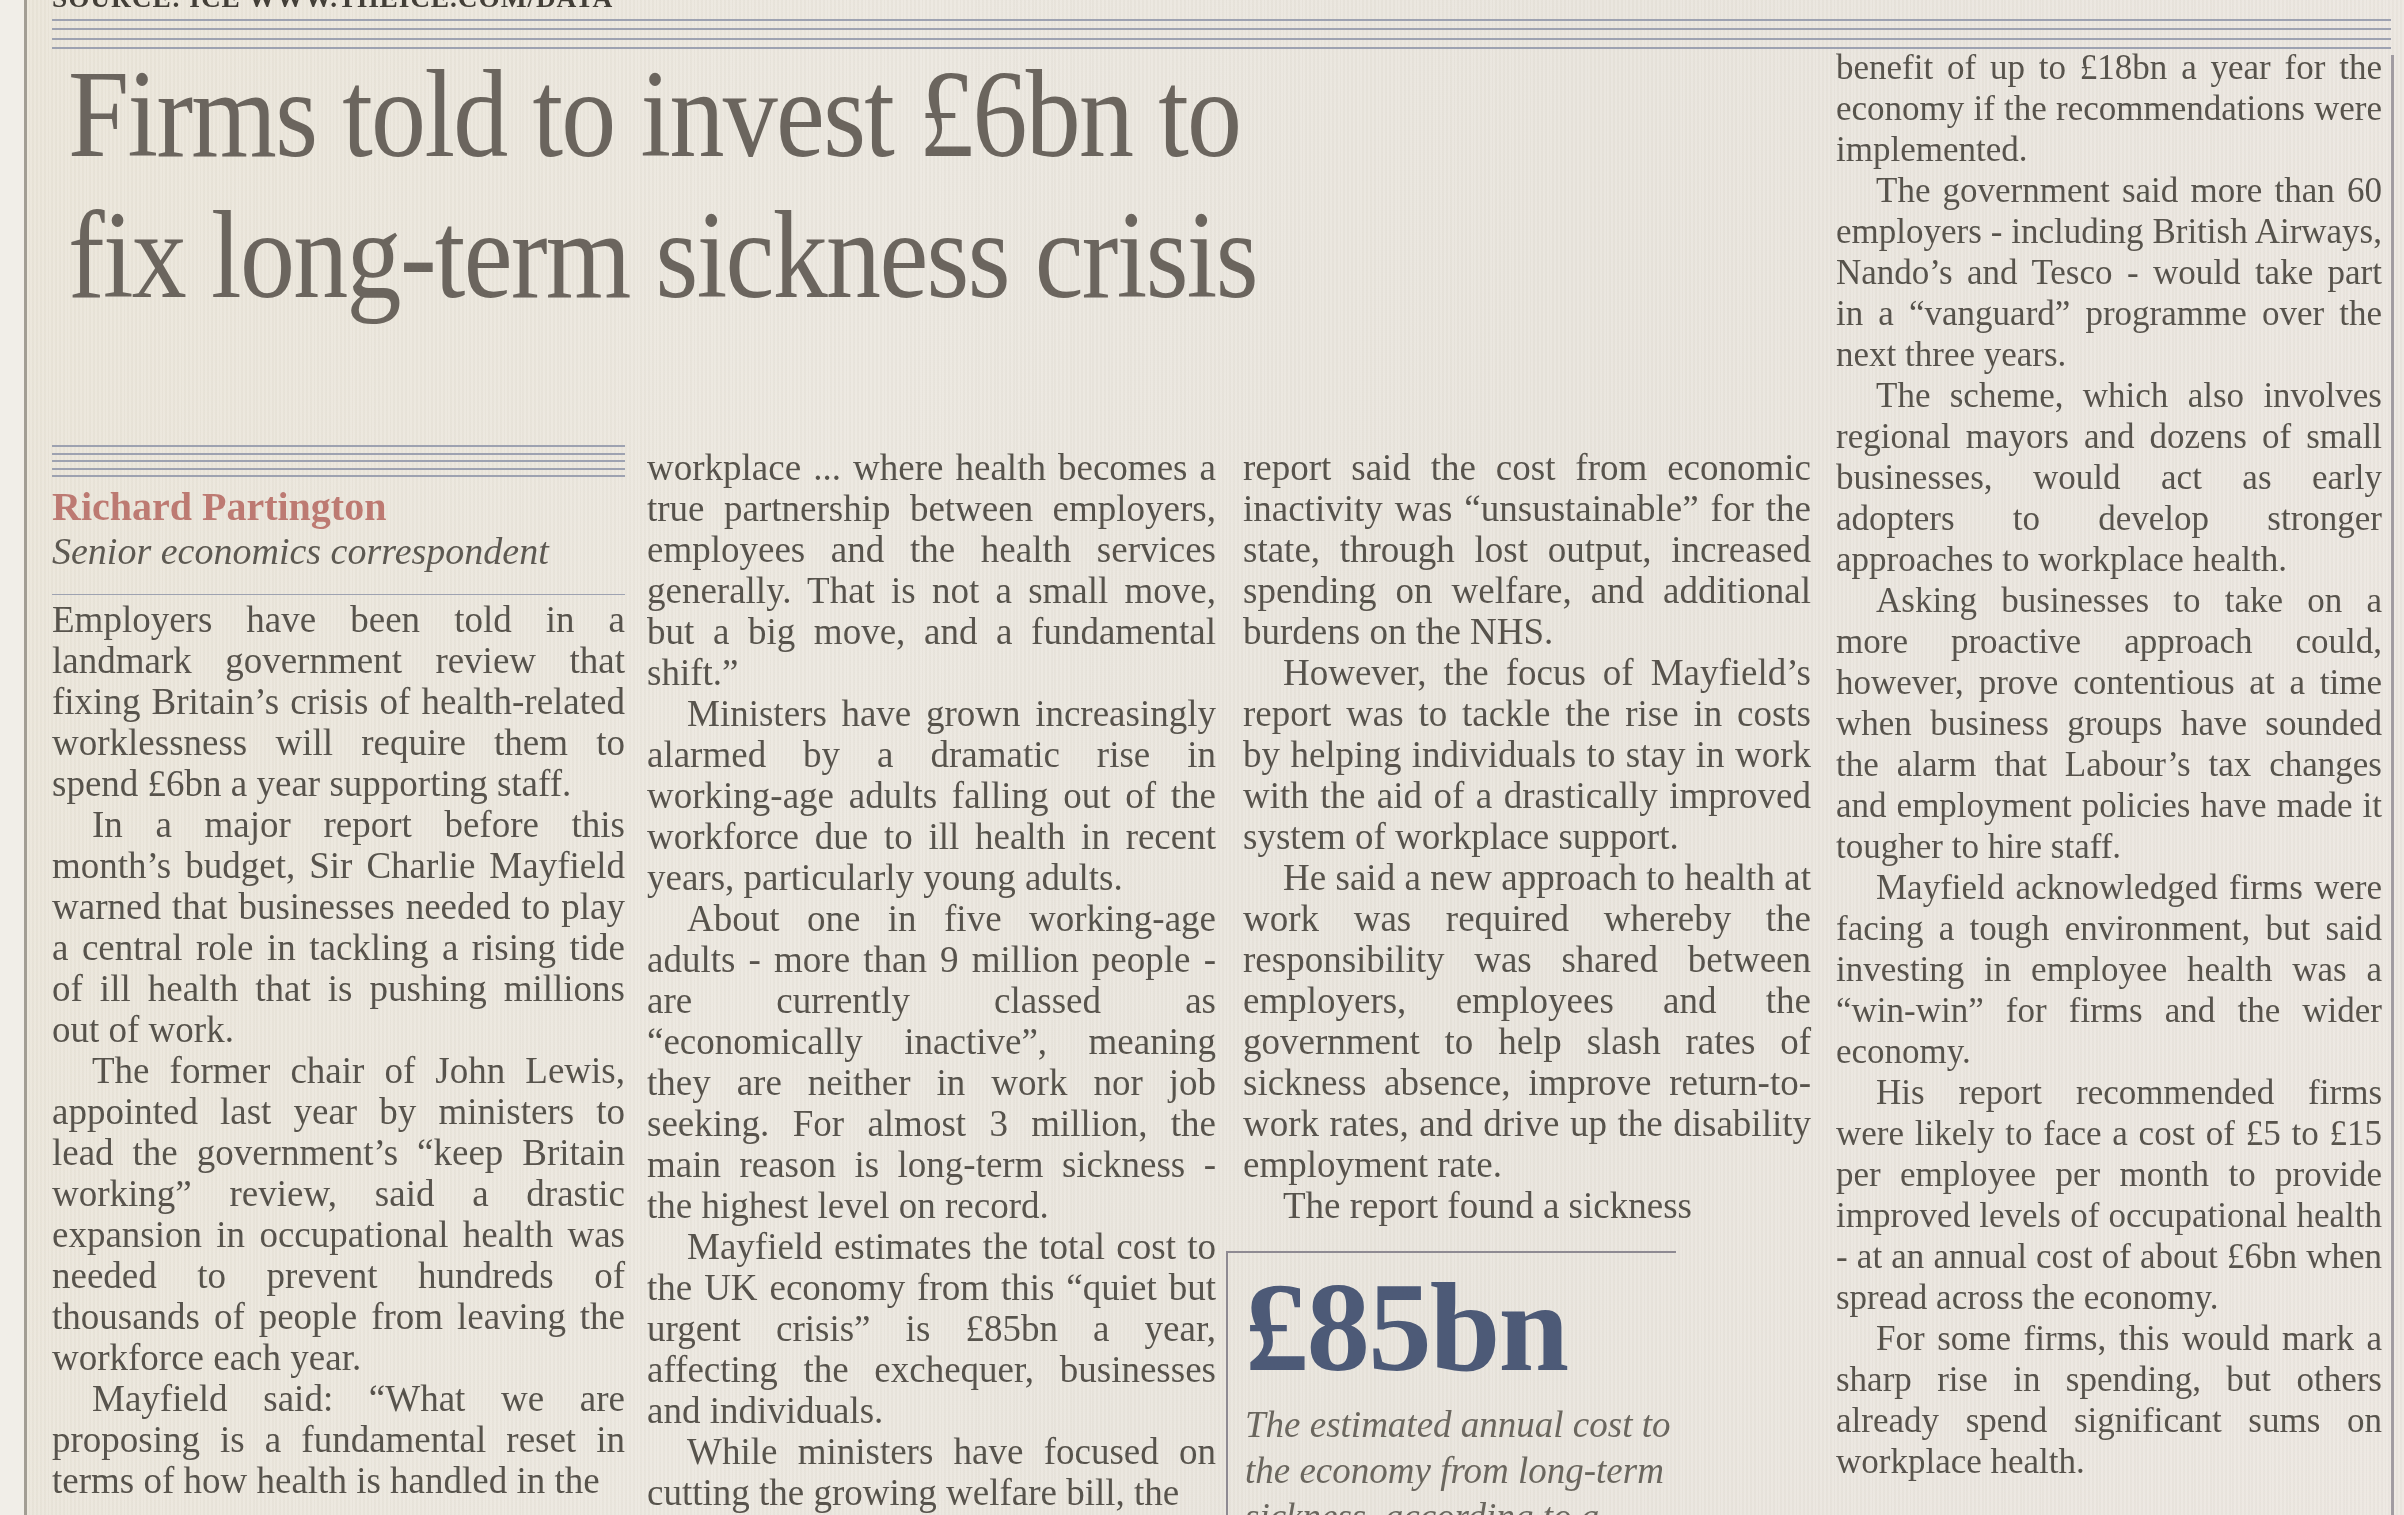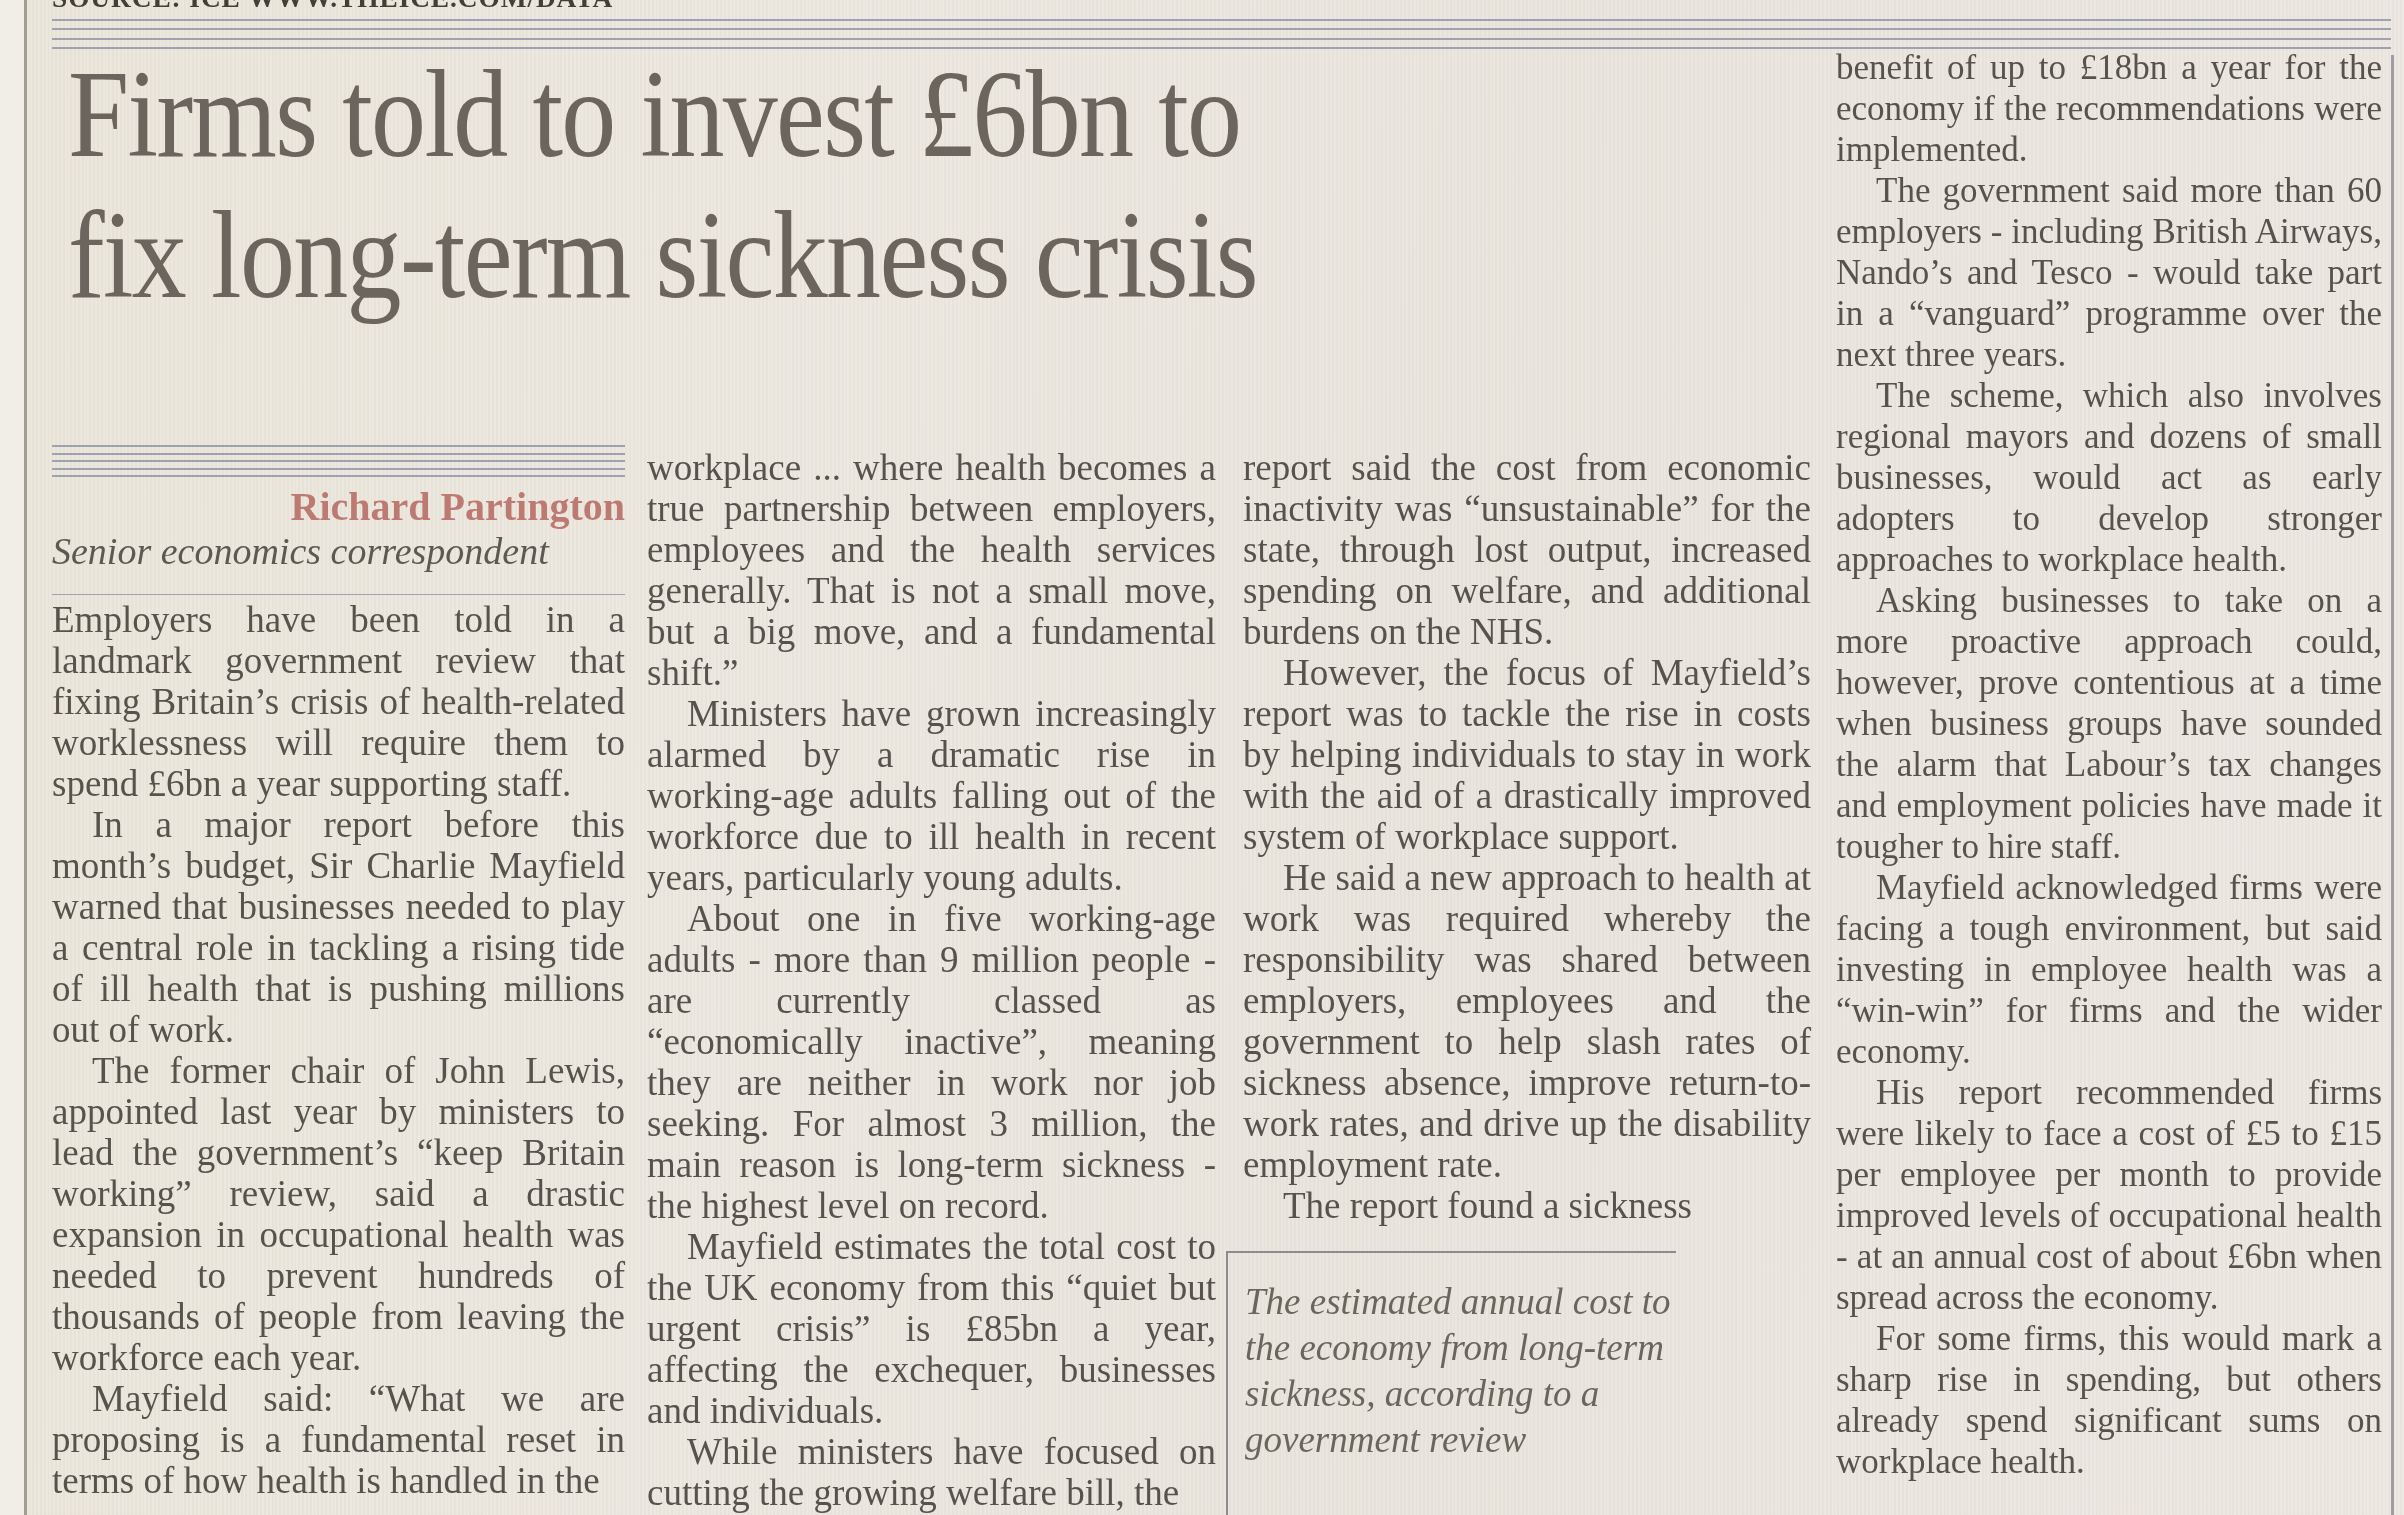--- a/index.html
+++ b/index.html
@@ -27,21 +27,21 @@
   .top-rules{position:absolute;left:52px;top:19px;width:2339px;height:32px;
     background:repeating-linear-gradient(to bottom, var(--rule-blue) 0 1.9px, rgba(0,0,0,0) 1.9px 9.5px);opacity:.85;}
 
   .headline{position:absolute;left:68px;top:44px;color:var(--headline);
     font-size:125px;line-height:141px;letter-spacing:-1.9px;white-space:nowrap;
     transform:scaleX(0.88);transform-origin:0 0;}
 
   .byline-block{position:absolute;left:52px;top:445px;width:573px;}
   .byline-rules{width:100%;height:32px;
     background:repeating-linear-gradient(to bottom, var(--rule-blue) 0 1.9px, rgba(0,0,0,0) 1.9px 7.6px);opacity:.85;}
-  .byline-name{margin-top:7.6px;font-weight:bold;font-size:40px;line-height:44px;color:var(--byline-name);text-align:right;}
+  .byline-name{margin-top:7.6px;font-weight:bold;font-size:40px;line-height:44px;color:var(--byline-name);}
   .byline-role{font-style:italic;font-size:38px;line-height:44px;color:var(--byline-role);font-family:Liberation Serif, serif;}
   .byline-bottom-rule{margin-top:21px;width:100%;height:1.9px;background:var(--rule-blue);opacity:.85;}
 
   .col{position:absolute;color:var(--body-text);font-size:37px;line-height:41px;
     text-align:justify;hyphens:auto;-webkit-hyphens:auto;}
   .col p{margin:0;}
   .col p.indent{text-indent:40px;}
   .col1{left:52px;top:599px;width:573px;}
   .col2{left:647px;top:447px;width:569px;}
   .col3{left:1243px;top:447px;width:568px;}
@@ -92,20 +92,21 @@
       <p class="para indent">Mayfield estimates the total cost to the UK economy from this “quiet but urgent crisis” is £85bn a year, affecting the exchequer, businesses and individuals.</p>
       <p class="para indent">While ministers have focused on cutting the growing welfare bill, the</p>
     </div>
 
   <div class="col col3">
     <p class="para">report said the cost from economic inactivity was “unsustainable” for the state, through lost output, increased spending on welfare, and additional burdens on the NHS.</p>
       <p class="para indent">However, the focus of Mayfield’s report was to tackle the rise in costs by helping individuals to stay in work with the aid of a drastically improved system of workplace support.</p>
       <p class="para indent">He said a new approach to health at work was required whereby the responsibility was shared between employers, employees and the government to help slash rates of sickness absence, improve return-to-work rates, and drive up the disability employment rate.</p>
       <p class="para indent">The report found a sickness</p>
       <div class="stat-box">
+      <div class="stat-value">£85bn</div>
       <div class="stat-caption">The estimated annual cost to the economy from long-term sickness, according to a government review</div>
     </div>
   </div>
 
   <div class="col col4">
       <p class="para">benefit of up to £18bn a year for the economy if the recommendations were implemented.</p>
       <p class="para indent">The government said more than 60 employers - including British Airways, Nando’s and Tesco - would take part in a “vanguard” programme over the next three years.</p>
       <p class="para indent">The scheme, which also involves regional mayors and dozens of small businesses, would act as early adopters to develop stronger approaches to workplace health.</p>
       <p class="para indent">Asking businesses to take on a more proactive approach could, however, prove contentious at a time when business groups have sounded the alarm that Labour’s tax changes and employment policies have made it tougher to hire staff.</p>
       <p class="para indent">Mayfield acknowledged firms were facing a tough environment, but said investing in employee health was a “win-win” for firms and the wider economy.</p>

